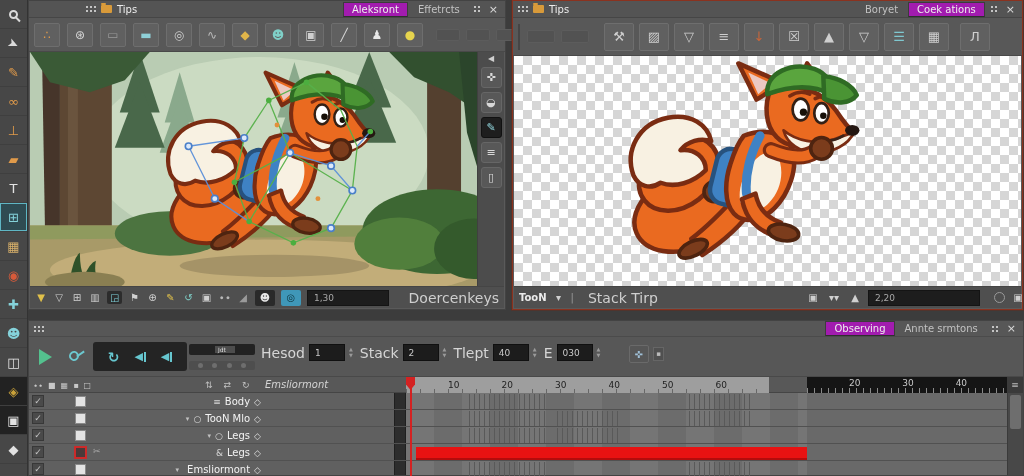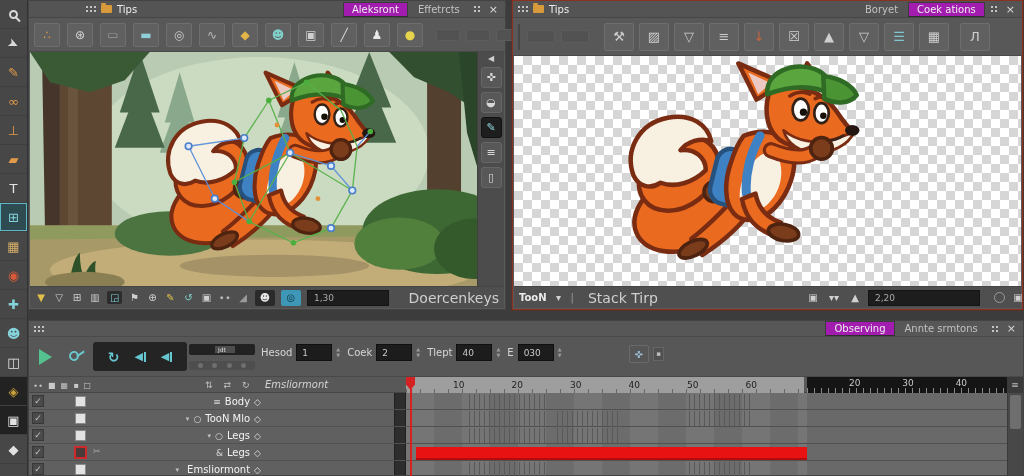--- a/index.html
+++ b/index.html
@@ -86,31 +86,31 @@
   .loop{color:#66c6cf;font-size:14px;font-weight:bold;}
   .step{display:flex;align-items:center;color:#66c6cf;font-size:11px;}
   .step::after{content:'';width:2px;height:10px;background:#66c6cf;margin-left:1px;}
   .pb-slider{position:absolute;left:160px;top:7px;width:66px;height:11px;background:#222;border-radius:2px;display:flex;align-items:center;justify-content:center;}
   .pb-slider .sl-fill{position:absolute;left:26px;width:20px;height:7px;background:#4d4d4d;}
   .pb-slider span{position:relative;font-size:6px;color:#ddd;}
   .pb-dots{position:absolute;left:160px;top:24px;width:66px;height:9px;background:#4e4e4e;border-radius:2px;display:flex;align-items:center;justify-content:space-evenly;}
   .pb-dots b{width:5px;height:5px;border-radius:50%;background:#6e6e6e;}
   .pfields{position:absolute;left:232px;top:7px;display:flex;align-items:center;gap:7px;}
   .pfield{display:flex;align-items:center;gap:4px;}
-  .plabel{font-size:10px;color:#d6d6d6;}
+  .plabel{font-size:14px;color:#d6d6d6;}
   .pbox{min-width:36px;height:17px;background:#1c1c1c;border:1px solid #101010;color:#c8c8c8;display:flex;align-items:center;padding:0 5px;font-size:9px;}
   .pb-move{position:absolute;left:600px;top:8px;width:20px;height:18px;background:#565656;border:1px solid #6a6a6a;border-radius:2px;color:#9fc0d8;font-size:10px;display:flex;align-items:center;justify-content:center;}
   .pb-small{position:absolute;left:624px;top:10px;width:11px;height:14px;background:#505050;border:1px solid #666;color:#bbb;font-size:7px;display:flex;align-items:center;justify-content:center;}
 
   .tl-colhead{position:absolute;left:0;top:56px;right:0;height:16px;background:#585858;border-bottom:1px solid #454545;}
   .ch-left{position:absolute;left:4px;top:0;height:16px;display:flex;align-items:center;gap:5px;font-size:8px;color:#c8c8c8;}
   .ch-name{position:absolute;left:78px;width:124px;top:0;height:16px;line-height:16px;text-align:center;color:#dcdcdc;}
   .ch-right{position:absolute;left:176px;top:0;height:16px;display:flex;align-items:center;gap:11px;font-size:9px;color:#c0c0c0;}
   .ch-second{position:absolute;left:236px;top:0;height:16px;line-height:16px;color:#d4d4d4;font-style:italic;}
-  .ruler-light{position:absolute;left:377px;top:0;width:398px;height:16px;background:#9e9e9e;display:flex;align-items:center;justify-content:space-evenly;}
+  .ruler-light{position:absolute;left:377px;top:0;width:363px;height:16px;background:#9e9e9e;display:flex;align-items:center;justify-content:space-evenly;}
   .ruler-light::after{content:'';position:absolute;left:0;right:0;bottom:0;height:4px;background:repeating-linear-gradient(90deg,rgba(0,0,0,.35) 0 1px,transparent 1px 14px);}
   .ruler-light .rn{color:#222;font-size:9px;}
   .ruler-dark{position:absolute;left:778px;top:0;width:202px;height:16px;background:#151515;display:flex;align-items:center;justify-content:space-evenly;}
   .ruler-dark::after{content:'';position:absolute;left:0;right:0;bottom:0;height:5px;background:repeating-linear-gradient(90deg,rgba(255,255,255,.5) 0 1px,transparent 1px 7px);}
   .ruler-dark .rn{color:#c8c8c8;font-size:9px;position:relative;top:-2px;}
   .scorner{position:absolute;right:0;top:0;width:16px;height:16px;background:#3a3a3a;color:#bbb;font-size:9px;display:flex;align-items:center;justify-content:center;}
 
   .rows{position:absolute;left:0;top:72px;right:0;bottom:0;overflow:hidden;}
   .trow{position:relative;height:17px;background:#606060;border-bottom:1px solid #515151;}
   .cb{position:absolute;left:3px;top:2px;width:12px;height:12px;background:#4a4a4a;border:1px solid #383838;color:#c4c4c4;font-size:9px;line-height:11px;text-align:center;}
@@ -547,21 +547,21 @@
             <span class="pbox">
               <span>1</span>
             </span>
             <span class="spin">
               <i>▲</i>
               <i>▼</i>
             </span>
           </span>
 
           <span class="pfield">
-            <span class="plabel">Coek</span>
+            <span class="plabel">Stack</span>
             <span class="pbox">
               <span>2</span>
             </span>
             <span class="spin">
               <i>▲</i>
               <i>▼</i>
             </span>
           </span>
 
           <span class="pfield">

